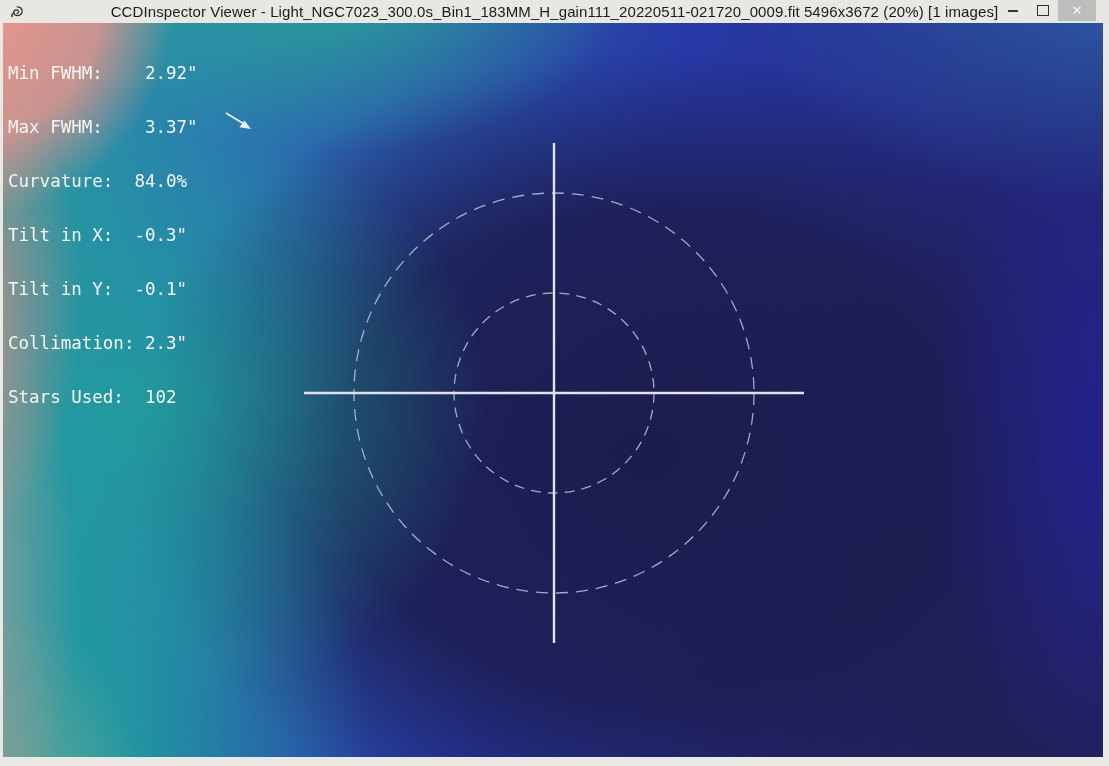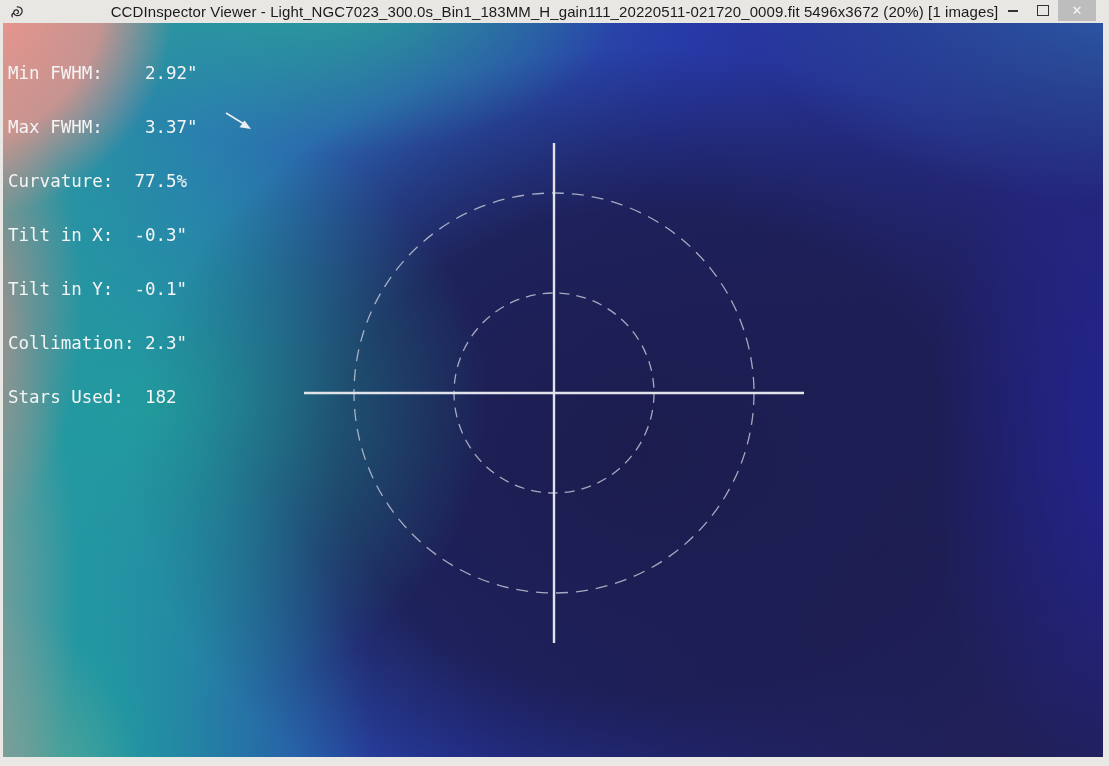--- a/index.html
+++ b/index.html
@@ -110,22 +110,22 @@
 
       <g>
         <line x1="223" y1="90" x2="241" y2="101" stroke="#eceef4" stroke-width="1.6"></line>
         <polygon points="248,106 236.5,104.2 241.5,97.5" fill="#eceef4"></polygon>
       </g>
     </svg>
 
     <div class="stats">
       <div class="stat-line">Min FWHM:    2.92"</div>
       <div class="stat-line">Max FWHM:    3.37"</div>
-      <div class="stat-line">Curvature:  77.5%</div>
+      <div class="stat-line">Curvature:  84.0%</div>
       <div class="stat-line">Tilt in X:  -0.3"</div>
       <div class="stat-line">Tilt in Y:  -0.1"</div>
       <div class="stat-line">Collimation: 2.3"</div>
-      <div class="stat-line">Stars Used:  182</div>
+      <div class="stat-line">Stars Used:  102</div>
     </div>
 
   </div>
 
 </div>
 
 </body></html>

